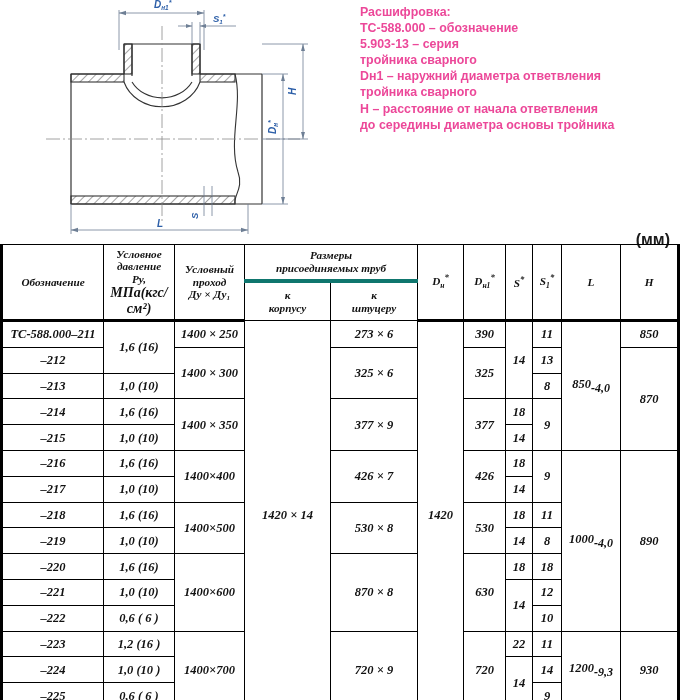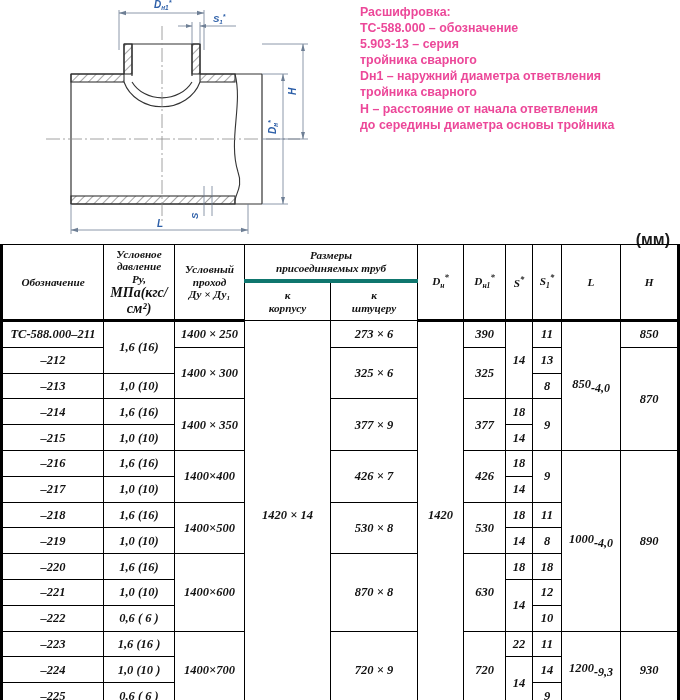--- a/index.html
+++ b/index.html
@@ -329,21 +329,21 @@
     </tr>
 
     <tr>
       <td class="desig thick-l">–222</td>
       <td>0,6 ( 6 )</td>
       <td>10</td>
     </tr>
 
     <tr>
       <td class="desig thick-l">–223</td>
-      <td>1,6 (16 )</td>
+      <td>1,2 (16 )</td>
       <td rowspan="3">1400×700</td>
       <td rowspan="3">720 × 9</td>
       <td rowspan="3">720</td>
       <td>22</td>
       <td>11</td>
       <td rowspan="3">1200<span class="tol">-9,3</span></td>
       <td rowspan="3" class="thick-r">930</td>
     </tr>
 
     <tr>

